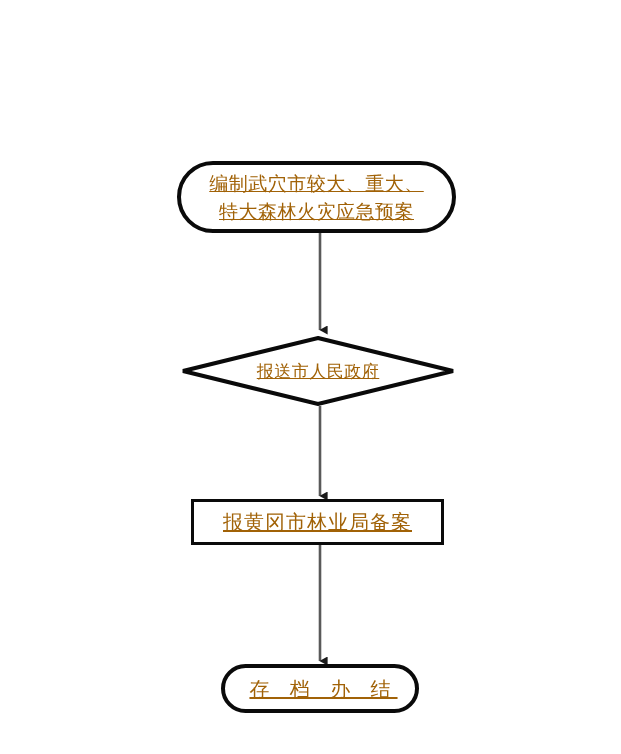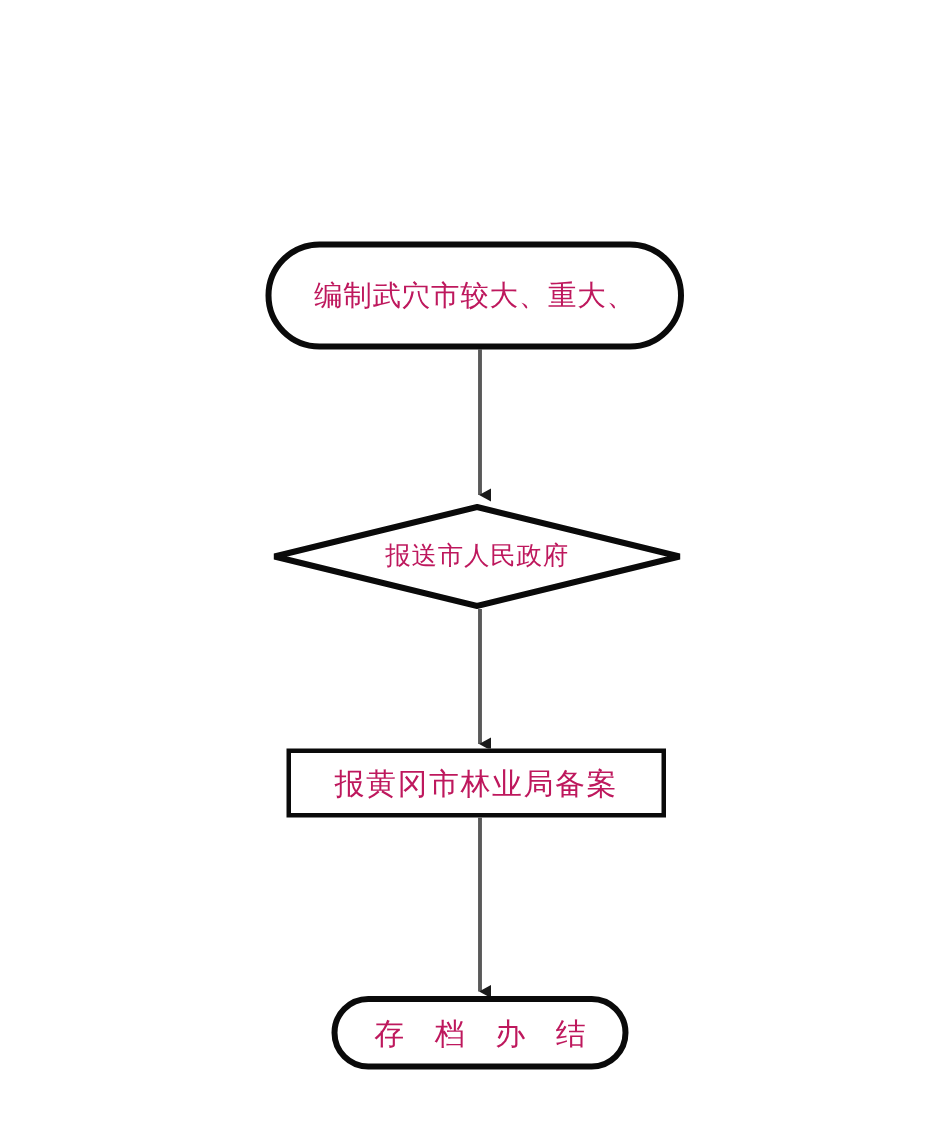--- a/index.html
+++ b/index.html
@@ -48,22 +48,23 @@
   }
 
   
   .node {
     position: absolute;
     box-sizing: border-box;
     display: flex;
     align-items: center;
     justify-content: center;
     text-align: center;
-    color: #be185d;
+    color: #a16207;
     font-family: "DejaVu Serif", "Liberation Serif", serif;
+    text-decoration: underline;
   }
 
   
   .node-start {
     left: 177px;
     top: 161px;
     width: 279px;
     height: 72px;
     border: 4px solid #0a0a0a;
     border-radius: 40px;
@@ -149,20 +150,21 @@
     <line x1="320" y1="233" x2="320" y2="330" stroke="#595959" stroke-width="2.6" marker-end="url(#arrowhead)"></line>
 
     <line x1="320" y1="406" x2="320" y2="496" stroke="#595959" stroke-width="2.6" marker-end="url(#arrowhead)"></line>
 
     <line x1="320" y1="545" x2="320" y2="661" stroke="#595959" stroke-width="2.6" marker-end="url(#arrowhead)"></line>
   </svg>
 
   <div class="node node-start">
     <div class="txt">
       <div>编制武穴市较大、重大、</div>
+      <div>特大森林火灾应急预案</div>
     </div>
   </div>
 
   <div class="node node-decision">
     <svg class="diamond-svg" viewBox="0 0 274 70" preserveAspectRatio="none" xmlns="http://www.w3.org/2000/svg">
       <polygon points="137,2 272,35 137,68 2,35" fill="#ffffff" stroke="#0a0a0a" stroke-width="4" stroke-linejoin="miter"></polygon>
     </svg>
     <div class="txt">
       <div>报送市人民政府</div>
     </div>

